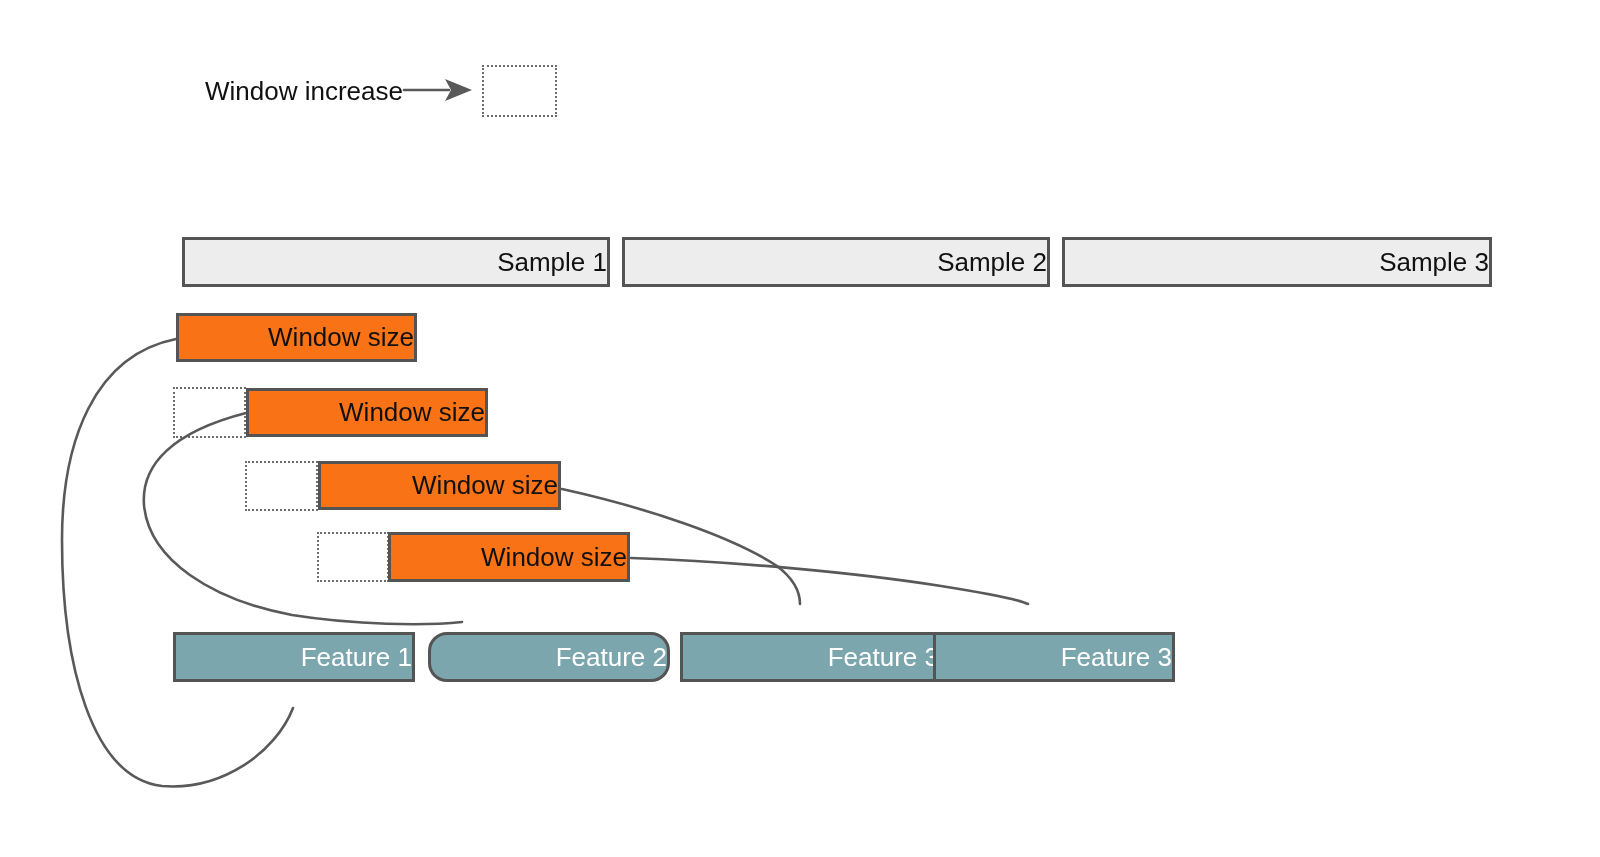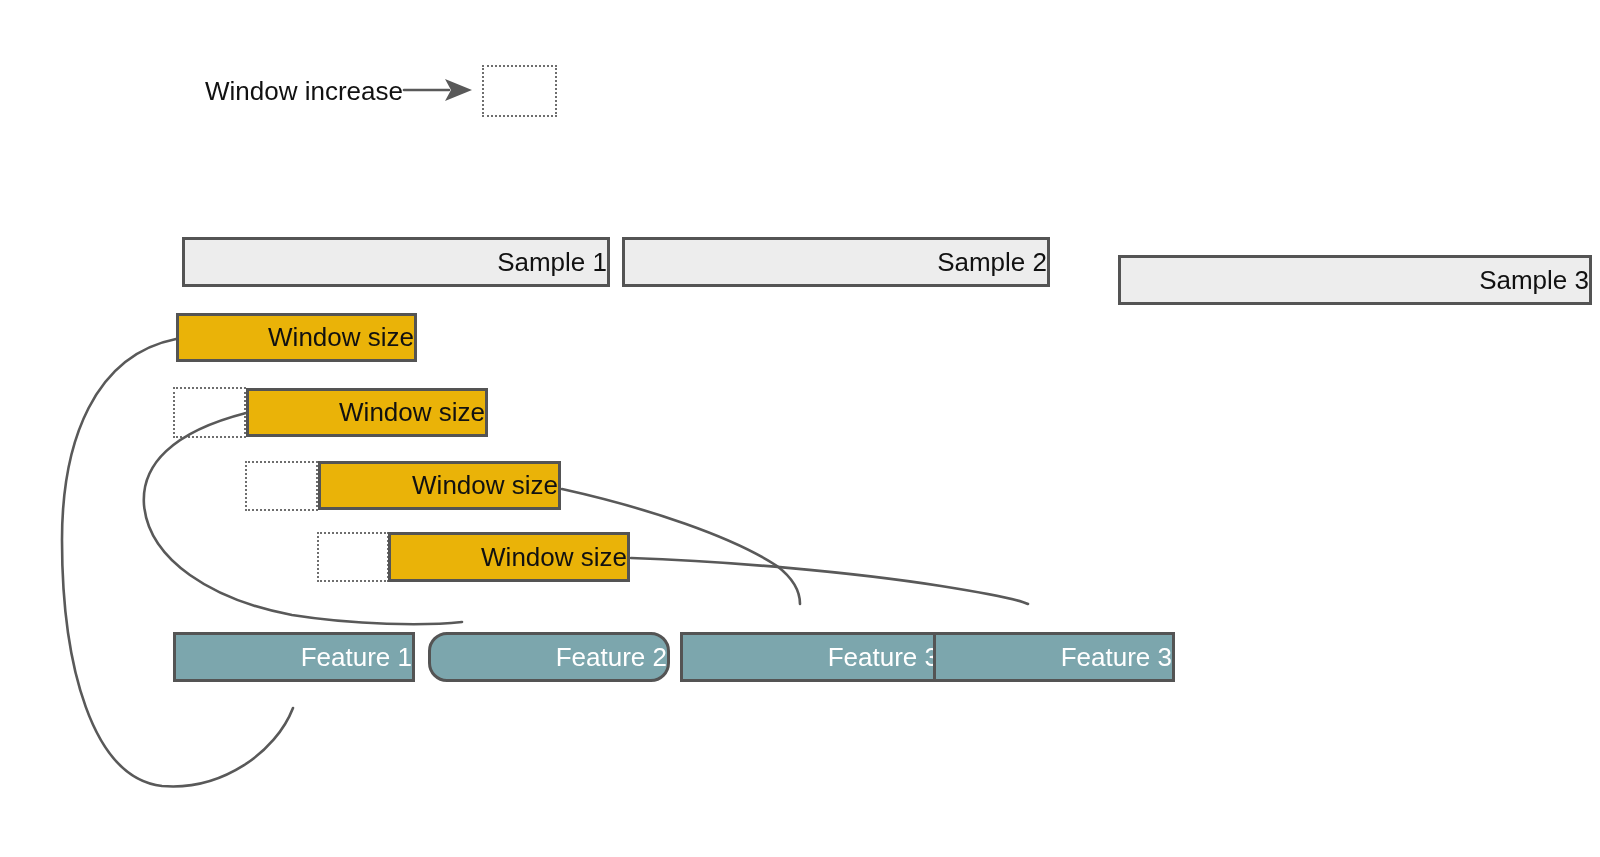--- a/index.html
+++ b/index.html
@@ -28,21 +28,21 @@
     white-space: nowrap;
   }
   .sample {
     height: 50px;
     background: var(--sample-fill, #EDEDED);
     border: 3px solid var(--border, #545454);
     z-index: 3;
   }
   .window {
     height: 49px;
-    background: #eab308;
+    background: #f97316;
     border: 3px solid var(--border, #545454);
     z-index: 3;
   }
   .dotted {
     background: transparent;
     border: 2px dotted var(--dotted-border, #6E6E6E);
     z-index: 1;
   }
   .feature {
     height: 50px;
@@ -93,21 +93,21 @@
 
     <path d="M 472 90 L 445 79 L 451 90 L 445 101 Z" fill="#595959" stroke="none"></path>
   </svg>
 
   <div class="box sample" style="left:182px; top:237px; width:428px;">
     <span>Sample 1</span>
   </div>
   <div class="box sample" style="left:622px; top:237px; width:428px;">
     <span>Sample 2</span>
   </div>
-  <div class="box sample" style="left:1118px; top:237px; width:474px;margin-top:18px;">
+  <div class="box sample" style="left:1062px; top:237px; width:430px;">
     <span>Sample 3</span>
   </div>
 
   <div class="box dotted" style="left:173px; top:387px; width:73px; height:51px;"></div>
   <div class="box dotted" style="left:245px; top:461px; width:73px; height:50px;"></div>
   <div class="box dotted" style="left:317px; top:532px; width:72px; height:50px;"></div>
 
   <div class="box window" style="left:176px; top:313px; width:241px;">
     <span>Window size</span>
   </div>

